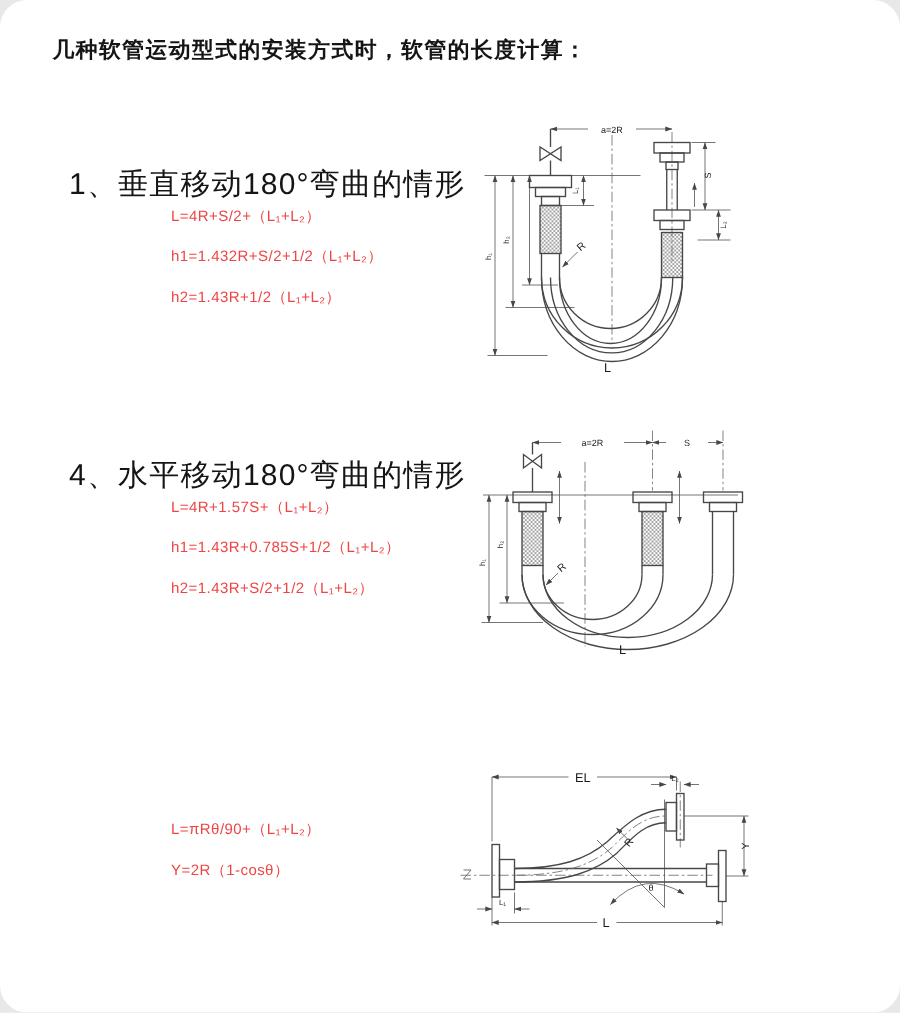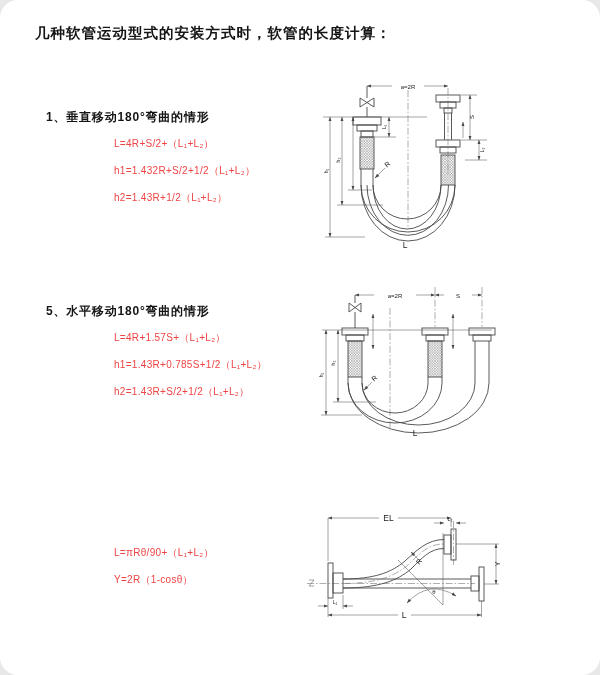--- a/index.html
+++ b/index.html
@@ -5,21 +5,21 @@
   html,body { margin:0; padding:0; background:#e8e8e8; }
   #page {
     position:relative; width:600px; height:675px; background:#ffffff;
     font-family:"Liberation Sans","DejaVu Sans",sans-serif; overflow:hidden;border-radius:18px;
   }
   .title {
     position:absolute; left:35px; top:24px; font-size:14.5px; font-weight:bold;
     color:#151515; letter-spacing:1px; white-space:pre;
   }
   .heading {
-    position:absolute; font-size:12px; font-weight:bold; color:#151515;
+    position:absolute; font-size:20px; font-weight:normal; color:#151515;
     letter-spacing:0.8px; white-space:pre;
   }
   .formula {
     position:absolute; font-size:10px; color:#ef4444; letter-spacing:0.3px; white-space:pre;margin-left:40px;
   }
   svg { position:absolute; }
   svg .ln   { fill:none; stroke:#474747; stroke-width:0.9; }
   svg .thin { fill:none; stroke:#585858; stroke-width:0.55; }
   svg .dim  { fill:none; stroke:#585858; stroke-width:0.55; }
   svg .cl   { fill:none; stroke:#6a6a6a; stroke-width:0.55; stroke-dasharray:7 2 1.6 2; }
@@ -33,21 +33,21 @@
 
 <div id="page">
 
   <div class="title">几种软管运动型式的安装方式时，软管的长度计算：</div>
 
   <div class="heading" style="left:46px; top:109px;">1、垂直移动180°弯曲的情形</div>
   <div class="formula" style="left:74px; top:137px;">L=4R+S/2+（L₁+L₂）</div>
   <div class="formula" style="left:74px; top:164px;">h1=1.432R+S/2+1/2（L₁+L₂）</div>
   <div class="formula" style="left:74px; top:191px;">h2=1.43R+1/2（L₁+L₂）</div>
 
-  <div class="heading" style="left:46px; top:303px;">5、水平移动180°弯曲的情形</div>
+  <div class="heading" style="left:46px; top:303px;">4、水平移动180°弯曲的情形</div>
   <div class="formula" style="left:74px; top:331px;">L=4R+1.57S+（L₁+L₂）</div>
   <div class="formula" style="left:74px; top:358px;">h1=1.43R+0.785S+1/2（L₁+L₂）</div>
   <div class="formula" style="left:74px; top:385px;">h2=1.43R+S/2+1/2（L₁+L₂）</div>
 
   <div class="formula" style="left:74px; top:546px;">L=πRθ/90+（L₁+L₂）</div>
   <div class="formula" style="left:74px; top:573px;">Y=2R（1-cosθ）</div>
 
   <svg style="left:315px; top:76px;" width="195" height="190" viewBox="0 0 195 190">
     <defs>
       <marker id="arr" viewBox="0 0 10 10" refX="9" refY="5" markerWidth="9" markerHeight="9" orient="auto-start-reverse">

